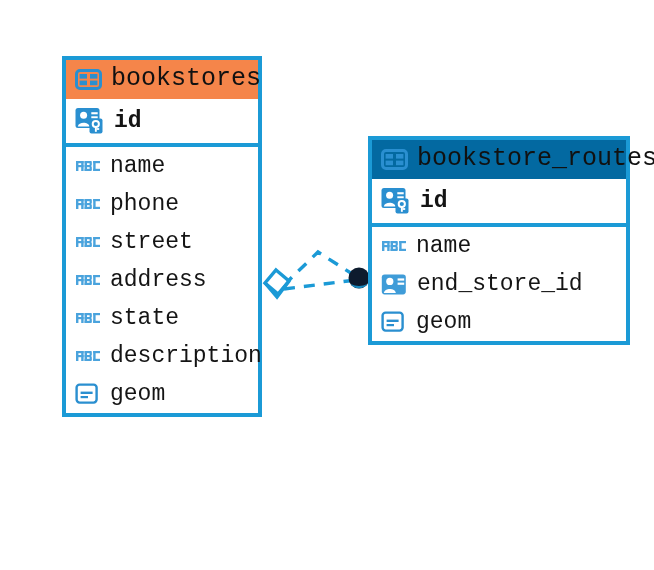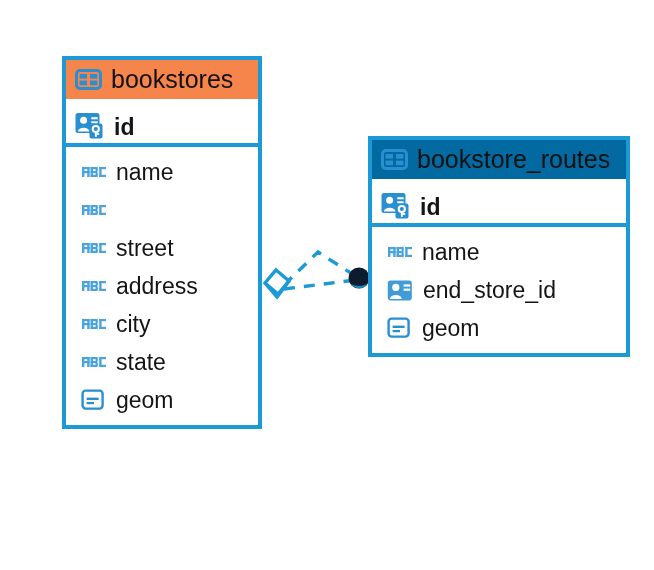--- a/index.html
+++ b/index.html
@@ -15,20 +15,21 @@
     font-family: "Liberation Sans", sans-serif;
     -webkit-font-smoothing: antialiased;
   }
 
   
   #canvas {
     position: absolute;
     inset: 0;
     width: 654px;
     height: 570px;
+    font-family: Liberation Mono, monospace;
   }
 
   
   .entity {
     position: absolute;
     box-sizing: border-box;
     background: #ffffff;
     border: 4px solid #1b9ad6;
     z-index: 3;
   }
@@ -47,35 +48,35 @@
   }
   .ent-header.orange { background: #f5854a; }
   .ent-header.grey   { background: #0369a1; }
 
   .pk-sep {
     height: 4px;
     background: #1b9ad6;
     width: 100%;
   }
 
-  .ent-rows { padding: 6px; }
+  .ent-rows { padding: 0; }
 
   .ent-row {
     box-sizing: border-box;
     display: flex;
     align-items: center;
     gap: 9px;
     padding: 3px 9px;
     font-size: 23px;
     color: #141414;
     line-height: 1.1;
     white-space: nowrap;
     height: 38px;
   }
-  .ent-row.pk { font-weight: bold; height: 44px; align-items: flex-end; }
+  .ent-row.pk { font-weight: bold; height: 44px; }
 
   .row-label { display: block; }
 
   
   .ico {
     flex: 0 0 auto;
     display: block;
     position: relative;
   }
   .ico svg { display: block; }
@@ -187,20 +188,21 @@
               <rect x="9.6" y="9" width="6.4" height="2.2"></rect>
                 <rect x="9.6" y="12.8" width="7" height="2.2"></rect>
               <rect x="14.6" y="6.4" width="2.2" height="3.2"></rect>
                 <rect x="14.6" y="10.4" width="2.2" height="3.4"></rect>
               <rect x="18.2" y="5" width="2.4" height="10"></rect>
                 <rect x="18.2" y="5" width="6.8" height="2.2"></rect>
               <rect x="18.2" y="12.8" width="6.8" height="2.2"></rect>
             </g>
           </svg>
         </span>
+        <span class="row-label">phone</span>
       </div>
 
       <div class="ent-row">
         <span class="ico">
           <svg width="26" height="20" viewBox="0 0 26 20">
             <g fill="#4aa3dd">
               <rect x="1" y="5" width="2.4" height="10"></rect>
                 <rect x="6.2" y="5" width="2.4" height="10"></rect>
               <rect x="1" y="5" width="7.6" height="2.2"></rect>
                 <rect x="1" y="9" width="7.6" height="2.2"></rect>
@@ -235,42 +237,20 @@
                 <rect x="14.6" y="10.4" width="2.2" height="3.4"></rect>
               <rect x="18.2" y="5" width="2.4" height="10"></rect>
                 <rect x="18.2" y="5" width="6.8" height="2.2"></rect>
               <rect x="18.2" y="12.8" width="6.8" height="2.2"></rect>
             </g>
           </svg>
         </span>
         <span class="row-label">address</span>
       </div>
 
-      <div class="ent-row">
-        <span class="ico">
-          <svg width="26" height="20" viewBox="0 0 26 20">
-            <g fill="#4aa3dd">
-              <rect x="1" y="5" width="2.4" height="10"></rect>
-                <rect x="6.2" y="5" width="2.4" height="10"></rect>
-              <rect x="1" y="5" width="7.6" height="2.2"></rect>
-                <rect x="1" y="9" width="7.6" height="2.2"></rect>
-              <rect x="9.6" y="5" width="2.4" height="10"></rect>
-                <rect x="9.6" y="5" width="7" height="2.2"></rect>
-              <rect x="9.6" y="9" width="6.4" height="2.2"></rect>
-                <rect x="9.6" y="12.8" width="7" height="2.2"></rect>
-              <rect x="14.6" y="6.4" width="2.2" height="3.2"></rect>
-                <rect x="14.6" y="10.4" width="2.2" height="3.4"></rect>
-              <rect x="18.2" y="5" width="2.4" height="10"></rect>
-                <rect x="18.2" y="5" width="6.8" height="2.2"></rect>
-              <rect x="18.2" y="12.8" width="6.8" height="2.2"></rect>
-            </g>
-          </svg>
-        </span>
-        <span class="row-label">city</span>
-      </div>
 
       <div class="ent-row">
         <span class="ico">
           <svg width="26" height="20" viewBox="0 0 26 20">
             <g fill="#4aa3dd">
               <rect x="1" y="5" width="2.4" height="10"></rect>
                 <rect x="6.2" y="5" width="2.4" height="10"></rect>
               <rect x="1" y="5" width="7.6" height="2.2"></rect>
                 <rect x="1" y="9" width="7.6" height="2.2"></rect>
               <rect x="9.6" y="5" width="2.4" height="10"></rect>
@@ -282,20 +262,42 @@
               <rect x="18.2" y="5" width="2.4" height="10"></rect>
                 <rect x="18.2" y="5" width="6.8" height="2.2"></rect>
               <rect x="18.2" y="12.8" width="6.8" height="2.2"></rect>
             </g>
           </svg>
         </span>
         <span class="row-label">state</span>
       </div>
 
 
+      <div class="ent-row">
+        <span class="ico">
+          <svg width="26" height="20" viewBox="0 0 26 20">
+            <g fill="#4aa3dd">
+              <rect x="1" y="5" width="2.4" height="10"></rect>
+                <rect x="6.2" y="5" width="2.4" height="10"></rect>
+              <rect x="1" y="5" width="7.6" height="2.2"></rect>
+                <rect x="1" y="9" width="7.6" height="2.2"></rect>
+              <rect x="9.6" y="5" width="2.4" height="10"></rect>
+                <rect x="9.6" y="5" width="7" height="2.2"></rect>
+              <rect x="9.6" y="9" width="6.4" height="2.2"></rect>
+                <rect x="9.6" y="12.8" width="7" height="2.2"></rect>
+              <rect x="14.6" y="6.4" width="2.2" height="3.2"></rect>
+                <rect x="14.6" y="10.4" width="2.2" height="3.4"></rect>
+              <rect x="18.2" y="5" width="2.4" height="10"></rect>
+                <rect x="18.2" y="5" width="6.8" height="2.2"></rect>
+              <rect x="18.2" y="12.8" width="6.8" height="2.2"></rect>
+            </g>
+          </svg>
+        </span>
+        <span class="row-label">description</span>
+      </div>
 
       <div class="ent-row">
         <span class="ico">
           <svg width="26" height="24" viewBox="0 0 26 24">
             <rect x="1.6" y="2.6" width="20" height="18" rx="3" ry="3" fill="#ffffff" stroke="#2a8fd0" stroke-width="2.4"></rect>
             <rect x="5.6" y="9.6" width="12" height="2.4" fill="#2a8fd0"></rect>
             <rect x="5.6" y="14" width="7.4" height="2.2" fill="#2a8fd0"></rect>
           </svg>
         </span>
         <span class="row-label">geom</span>

